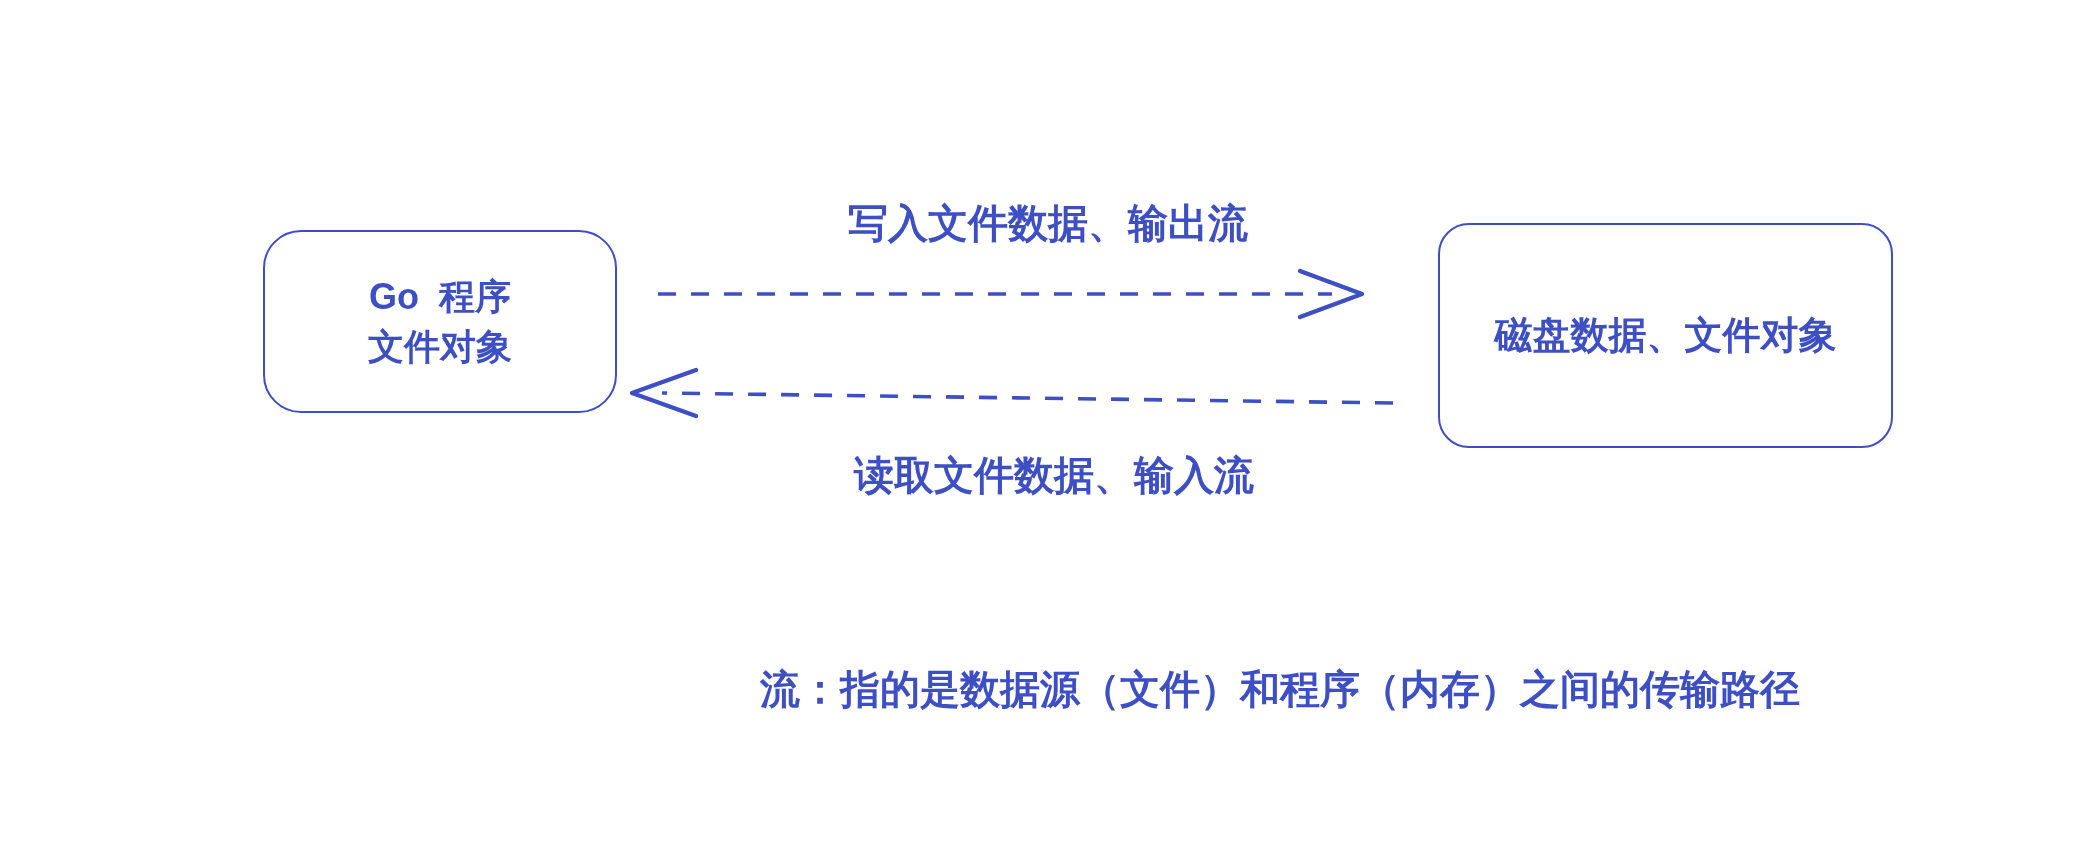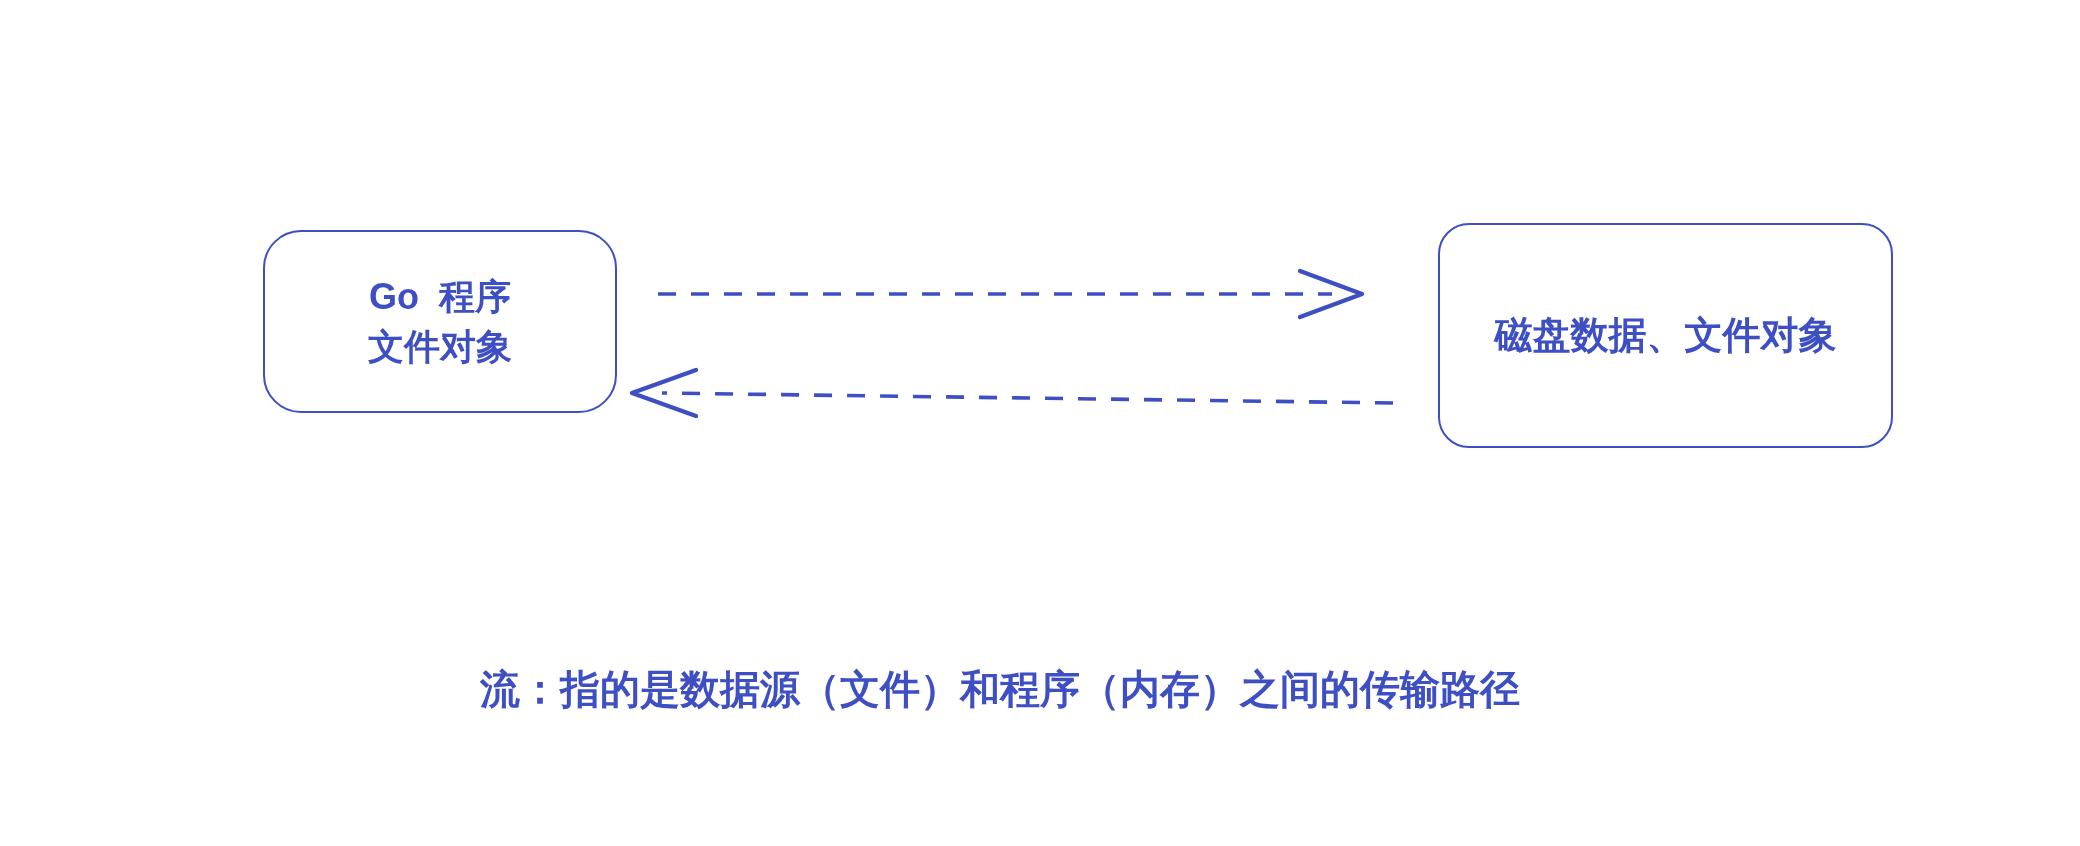--- a/index.html
+++ b/index.html
@@ -72,21 +72,21 @@
     font-weight: 600;
     color: var(--accent);
     white-space: nowrap;
   }
   .arrow-label.write { left: 648px; top: 196px; }
   .arrow-label.read  { left: 654px; top: 448px; }
   .caption {
     position: absolute;
     left: 200px; top: 662px;
     width: 1600px;
-    text-align: center;
+    text-align: right;
     font-size: 40px;
     font-weight: 600;
     color: var(--accent);
     white-space: nowrap;
   }
 </style>
 </head>
 <body>
 
 <div class="canvas">
@@ -104,16 +104,18 @@
     <g>
       <path class="dash-line" d="M 658 294 L 1332 294"></path>
       <path class="arrow-head" d="M 1300 271 L 1362 294 L 1300 317"></path>
     </g>
     <g>
       <path class="dash-line" d="M 1393 403 L 662 393"></path>
       <path class="arrow-head" d="M 696 370 L 632 393 L 696 416"></path>
     </g>
   </svg>
 
+  <div class="arrow-label write">写入文件数据、输出流</div>
+  <div class="arrow-label read">读取文件数据、输入流</div>
 
   <div class="caption">流：指的是数据源（文件）和程序（内存）之间的传输路径</div>
 
 </div>
 
 </body></html>

